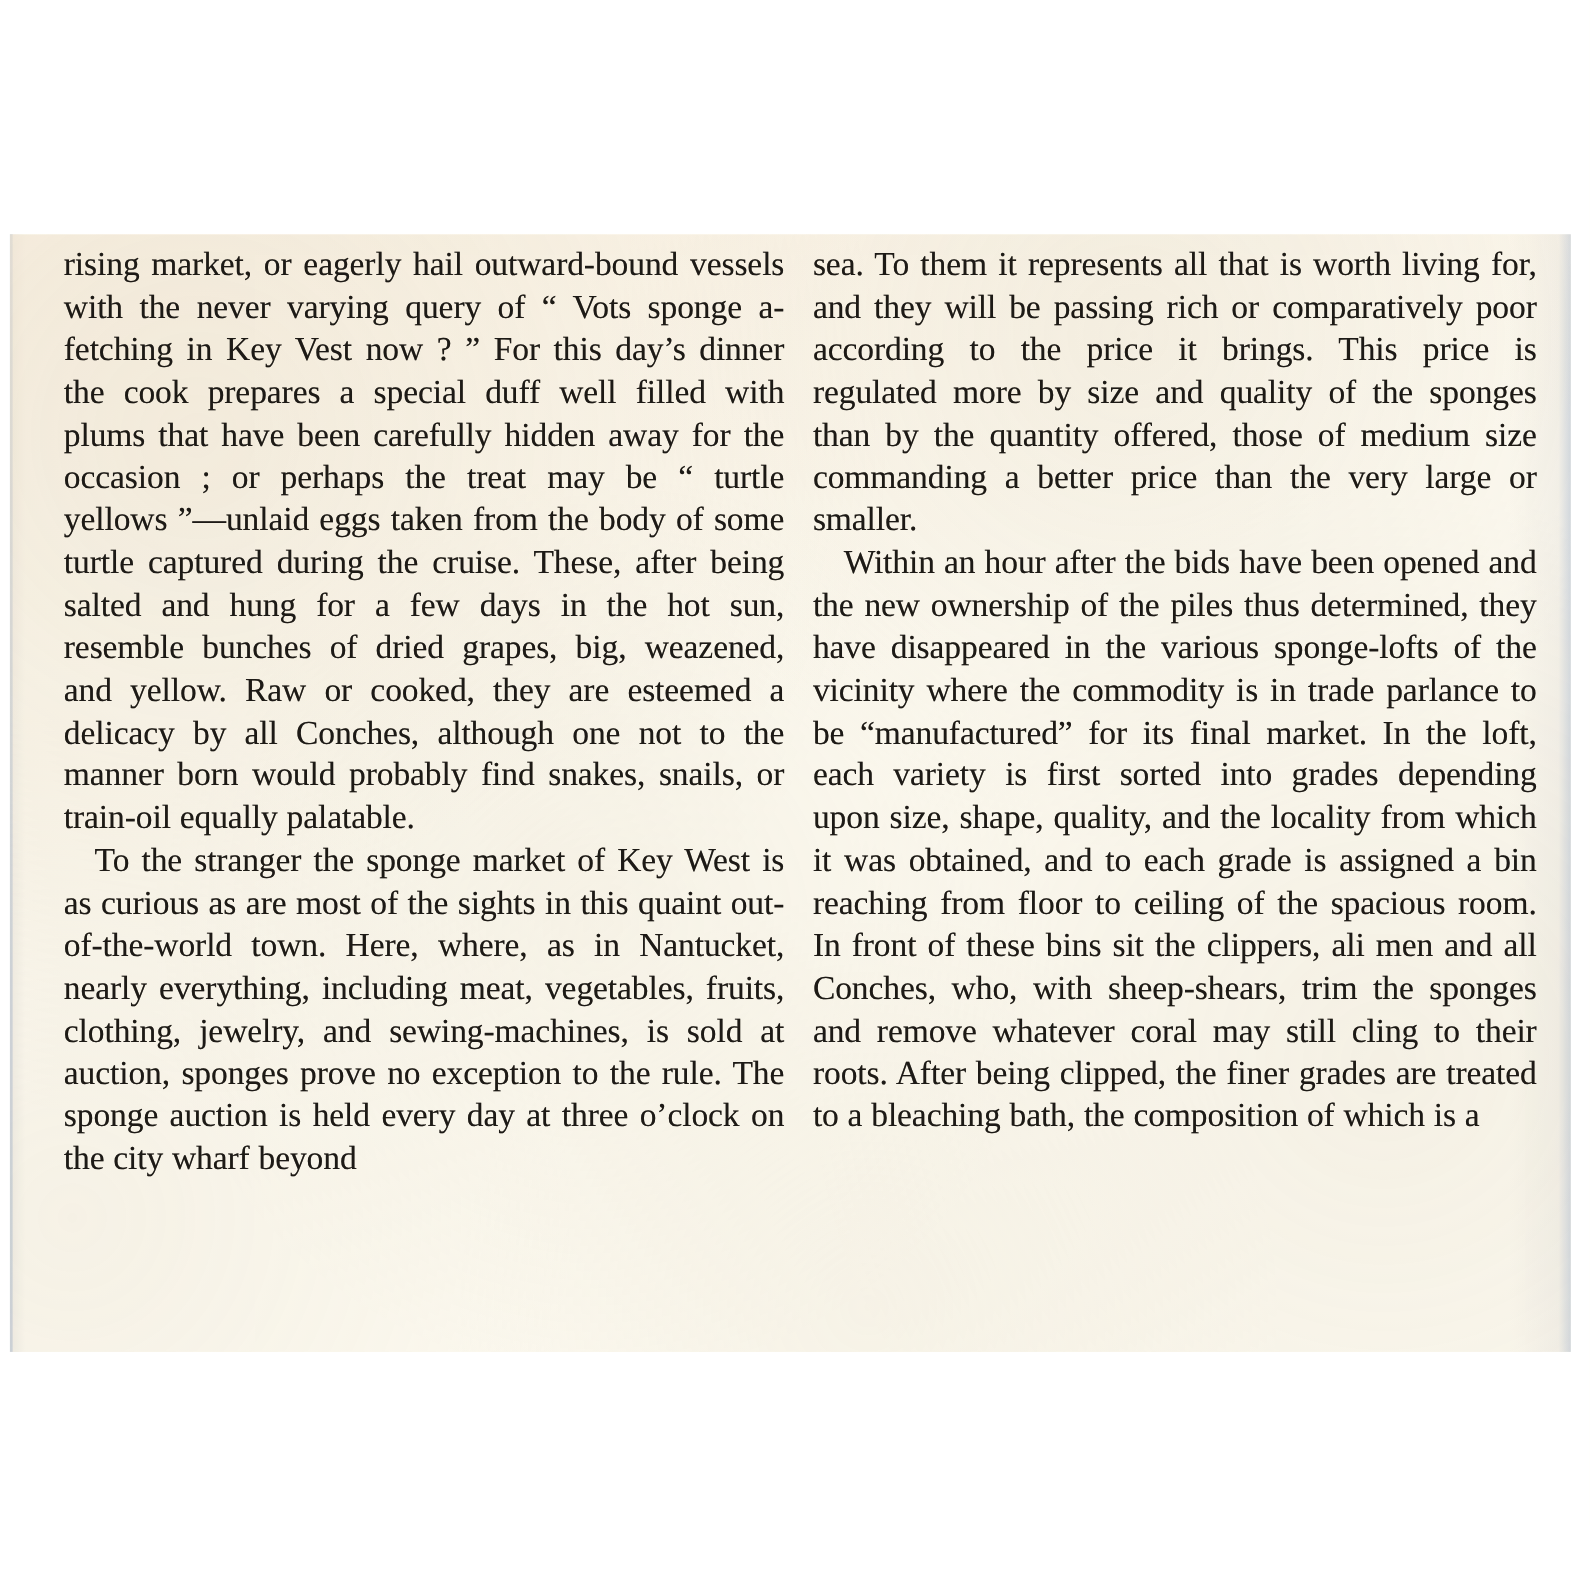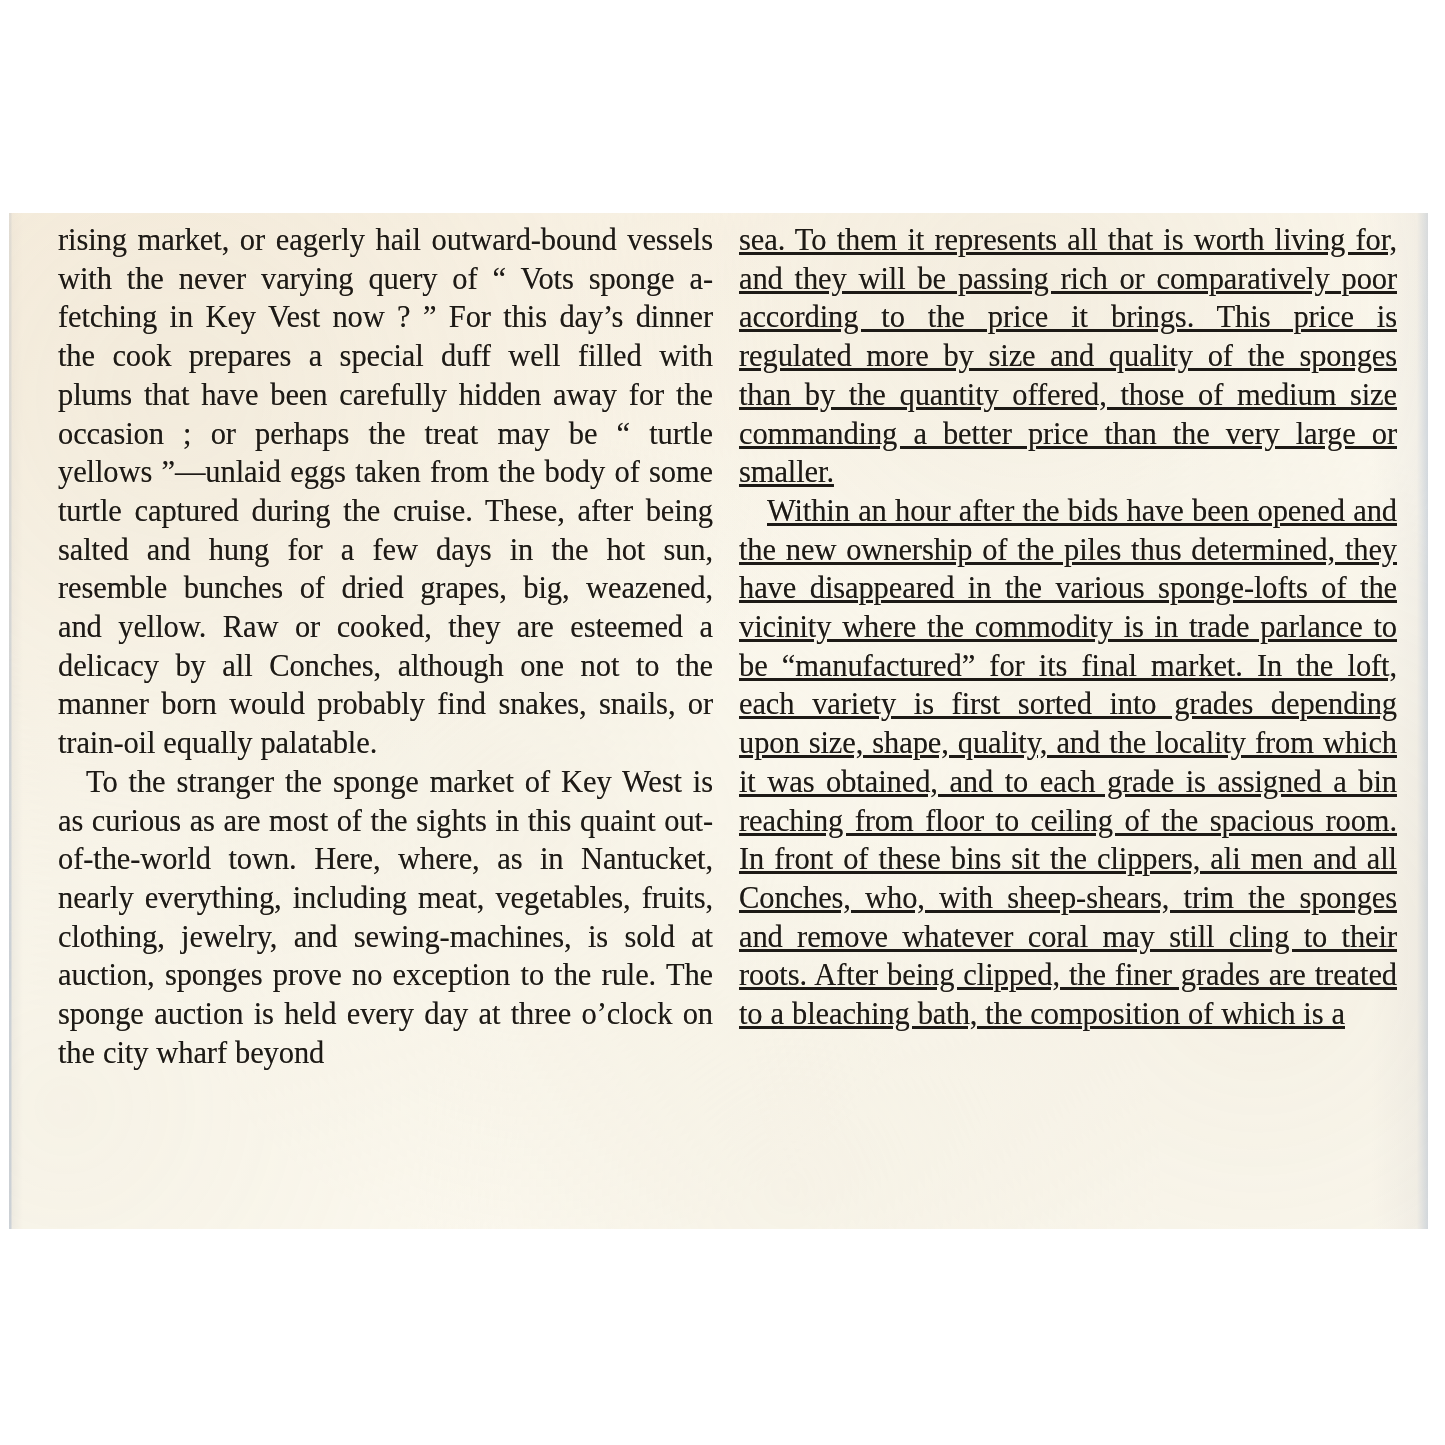--- a/index.html
+++ b/index.html
@@ -91,21 +91,20 @@
   }
 
   #col-left {
     width: 712px;
     padding: 0 8px 17px 49px;
   }
 
   #col-right {
     width: 707px;
     padding: 0 31px 0 18px;
-    text-decoration: underline;
   }
 
   .para {
     margin: 0;
     text-indent: 0;
     letter-spacing: -0.1px;
     word-spacing: 0.5px;
   }
   .para + .para {
     text-indent: 28px;

